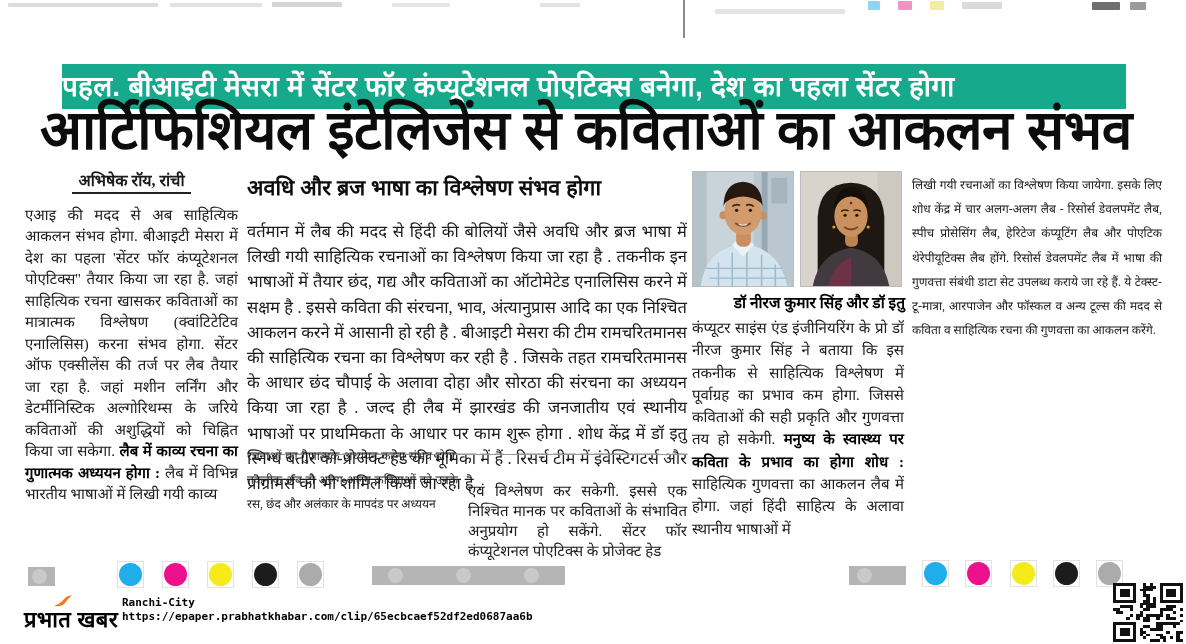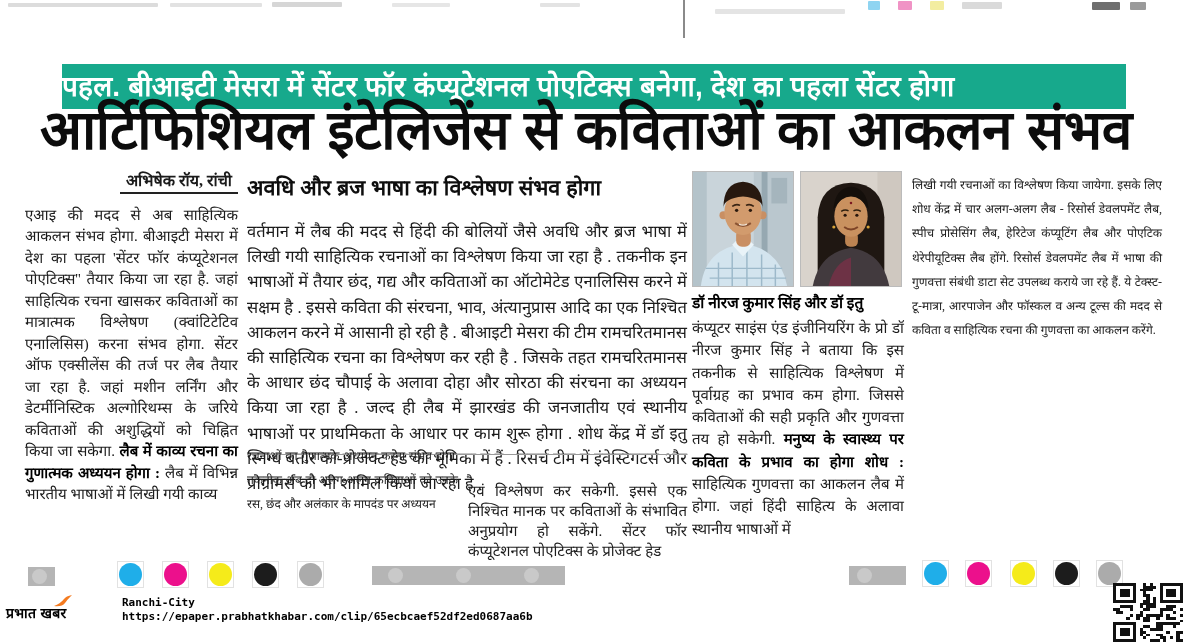--- a/index.html
+++ b/index.html
@@ -26,55 +26,55 @@
     font-size:55px;line-height:80px;font-weight:bold;color:#0c0c0c;
     font-family:"Liberation Sans",sans-serif;letter-spacing:-.5px;
     white-space:nowrap;
   }
 
   .col{text-align:justify}
   .col p{margin:0}
   .col b{color:#000}
 
   .col1{left:25px;top:170px;width:213px;font-size:15px;line-height:21.5px}
-  .byline{text-align:right;font-weight:bold;font-size:16px;margin:0 0 13px 0}
+  .byline{text-align:center;font-weight:bold;font-size:16px;margin:0 0 13px 0}
   .byline span{border-bottom:2px solid #222;padding:0 6px 3px}
 
   .subhead{
     left:247px;top:172px;width:440px;margin:0;
     font-size:21.5px;font-weight:bold;color:#0e0e0e;
     font-family:"Liberation Sans",sans-serif;text-align:left;
   }
   .leadpara{left:247px;top:219px;width:440px;font-size:16.5px;line-height:25.2px}
   .rule{left:247px;top:454px;width:440px;height:1px;background:#999}
   .subcolL{left:247px;top:444px;width:211px;font-size:12px;line-height:24px}
   .subcolR{left:468px;top:481px;width:219px;font-size:15px;line-height:20px}
 
   .photos{left:692px;top:171px;width:213px;display:flex;gap:6px}
   .photo{border:1px solid #bbb;background:#d8d8d8;width:102px;height:116px;box-sizing:border-box}
   .photo svg{display:block;width:100%;height:100%}
-  .caption{left:692px;top:291px;width:213px;text-align:left;font-weight:bold;font-size:15.5px;color:#000}
+  .caption{left:692px;top:291px;width:213px;text-align:right;font-weight:bold;font-size:15.5px;color:#000}
 
   .col4{left:692px;top:317px;width:212px;font-size:15px;line-height:22.3px}
   .col5{left:912px;top:173px;width:250px;font-size:12px;line-height:24.2px}
   .col5 .p2{text-indent:30px;margin-top:0}
 
   
   .regsq{
     position:absolute;width:27px;height:27px;box-sizing:border-box;
     border:1px solid #e2e2e2;background:#fff;
   }
   .regsq i{display:block;width:23px;height:23px;border-radius:50%;margin:1px auto}
   .graybar{position:absolute;background:#b5b5b5}
   .graybar i{position:absolute;border-radius:50%;background:#c9c9c9}
 
   
   .f-logo{
     left:6px;top:603px;width:112px;font-family:"Liberation Sans",sans-serif;
-    font-weight:bold;font-size:14px;color:#000;letter-spacing:.3px;text-align:left;
+    font-weight:bold;font-size:22px;color:#000;letter-spacing:.3px;text-align:right;
   }
   .f-logo svg{position:absolute;left:46px;top:-9px}
   .f-meta{
     left:122px;top:596px;width:560px;
     font-family:"DejaVu Sans Mono","Liberation Mono",monospace;
     font-size:11px;line-height:13.5px;color:#000;font-weight:bold;white-space:nowrap;
   }
   .qr{left:1113px;top:583px;width:70px;height:59px;background:#fff}
   .qr svg{display:block;width:100%;height:100%}
   .vline{left:683px;top:0;width:2px;height:38px;background:#8a8a8a;position:absolute}

